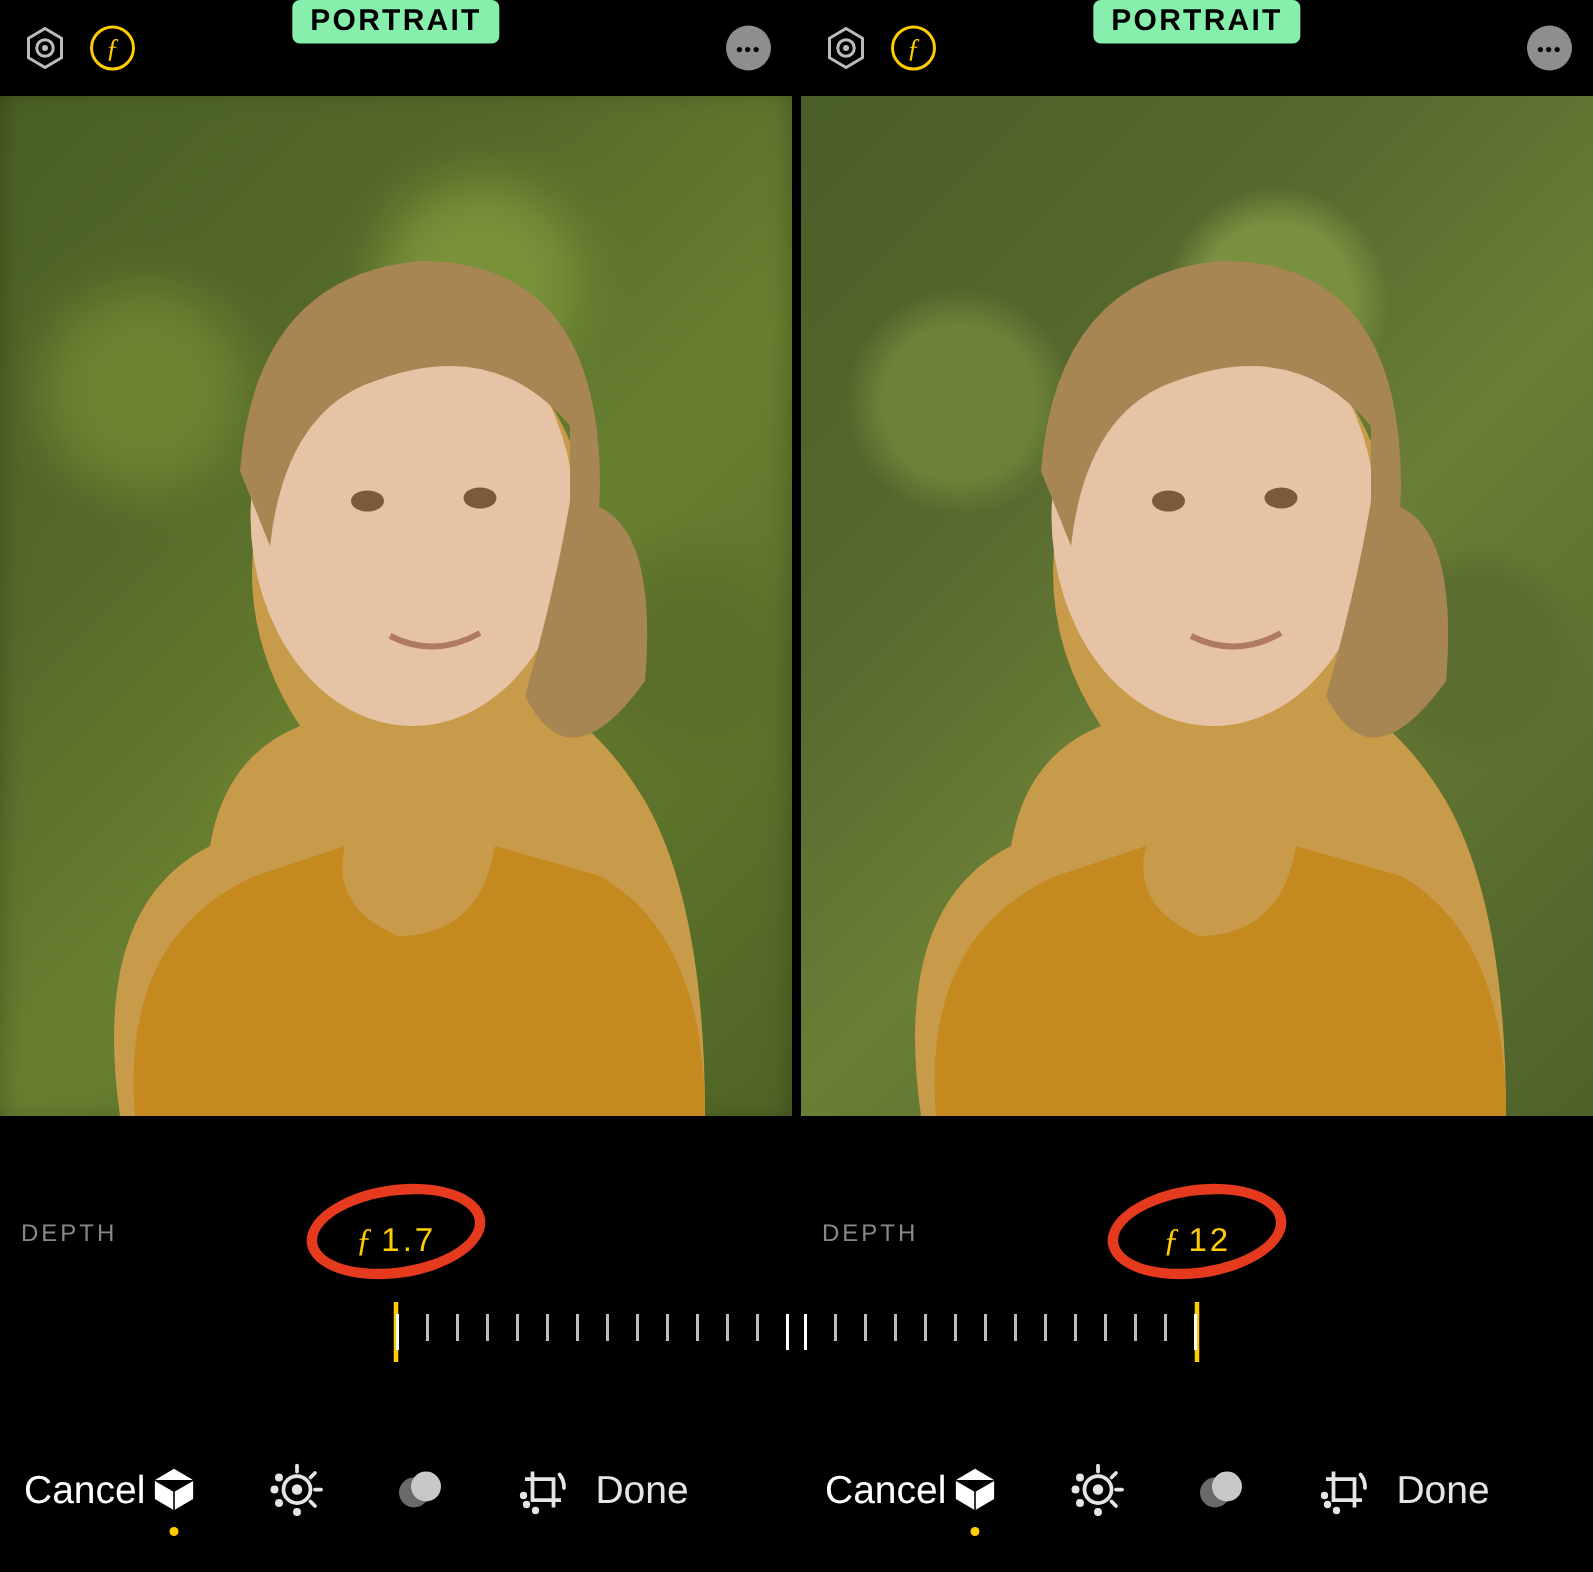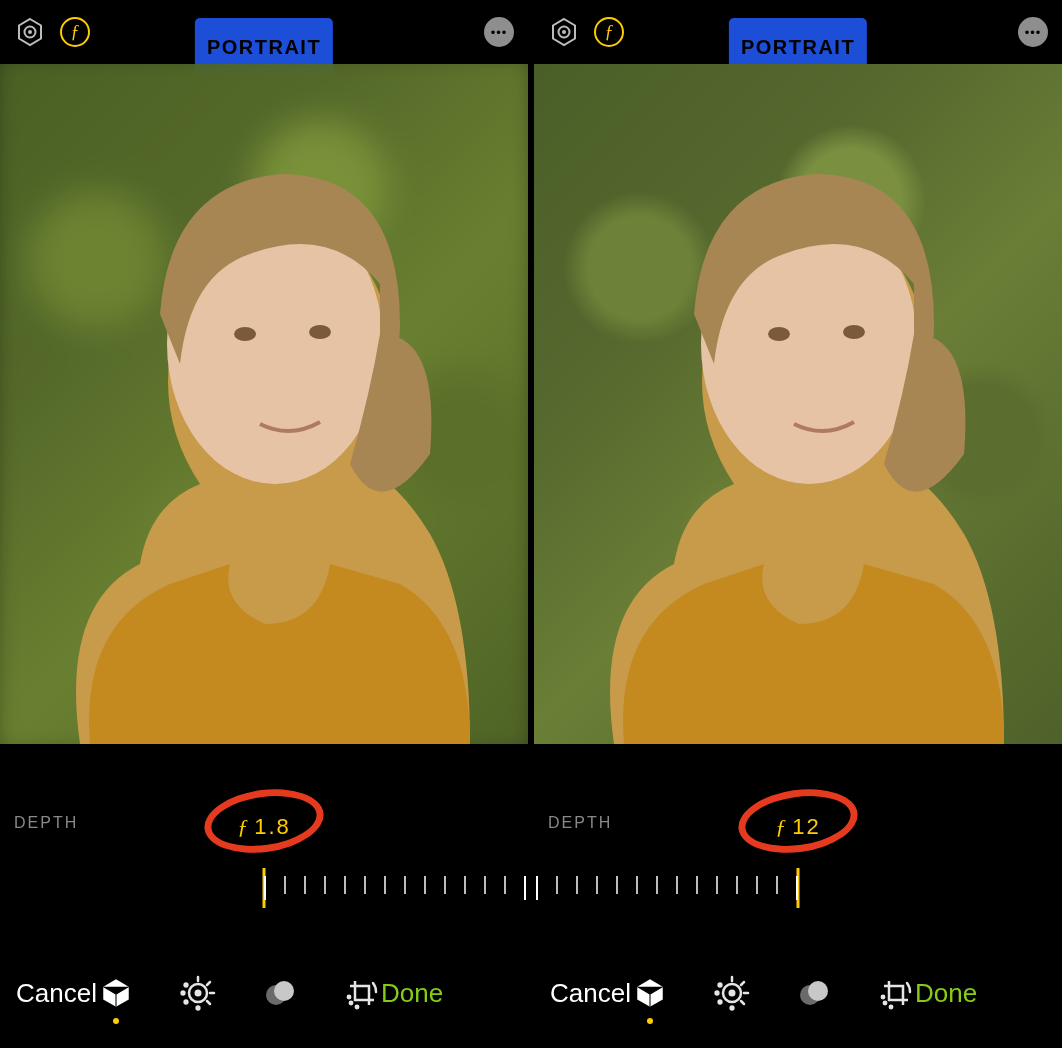--- a/index.html
+++ b/index.html
@@ -31,27 +31,27 @@
   .live-hex, .aperture-circ, .more-circle { display:flex; align-items:center; justify-content:center; }
   .live-hex svg, .aperture-circ svg { display:block; }
   .aperture-circ {
     width: 30px; height:30px; border:2px solid #ffcc00; border-radius:50%;
     color:#ffcc00;
   }
   .aperture-circ span{ font-style:italic; font-family:"Times New Roman", serif; font-size:18px;}
   .mode-badge {
     position: absolute;
     left: 50%; transform: translateX(-50%);
-    top: 18px;
-    background: #1d4ed8;
+    top: 0;
+    background: #86efac;
     color: #000;
     font-weight: 700;
     font-size: 20px;
     letter-spacing: 1.5px;
-    padding: 18px 12px;
+    padding: 3px 12px;
     border-radius: 5px;
   }
   .more-circle {
     width: 30px; height: 30px; background:#8e8e8e; border-radius:50%;
     position: relative;
   }
   .more-circle::before{
     content:"•••"; color:#000; font-size:13px; letter-spacing:1px;
   }
   
@@ -117,21 +117,21 @@
     left:50%; transform:translateX(-50%);
   }
   
   .bottombar{
     height:104px; display:flex; align-items:center; justify-content:flex-start;
     padding: 0 16px 6px 16px;
   }
   .bb-text{
     color:#fff; font-size:26px; font-weight:400;
   }
-  .bb-text.accent{ color:#84cc16; }
+  .bb-text.accent{ color:#e5e5e5;margin-left:16px; }
   .bb-tools{ display:flex; align-items:center; gap:44px; }
   .tool{
     width:38px; height:38px; display:flex; align-items:center; justify-content:center;
     position:relative; color:#e5e5e5;
   }
   .tool.active::after{
     content:""; position:absolute; bottom:-12px; left:50%; transform:translateX(-50%);
     width:6px; height:6px; border-radius:50%; background:#ffcc00;
   }
 </style>
@@ -173,21 +173,21 @@
         <ellipse cx="245" cy="270" rx="11" ry="7" fill="#7a5a3a"></ellipse>
         <ellipse cx="320" cy="268" rx="11" ry="7" fill="#7a5a3a"></ellipse>
         <path d="M260 360 Q290 375 320 358" stroke="#b07a60" stroke-width="4" fill="none"></path>
       </svg>
     </div>
   </div>
 
   <div class="depth-section">
     <div class="depth-label">DEPTH</div>
     <div class="fvalue">
-      <span class="fchar">ƒ</span><span>1.8</span>
+      <span class="fchar">ƒ</span><span>1.7</span>
     </div>
     <div class="annot-circle"></div>
     <div class="slider-row">
       <div class="slider">
         <div class="marker"></div>
         <div class="ticks" style="left:50%;">
           <span class="tall"></span>
             <span></span>
             <span></span>
             <span></span>

